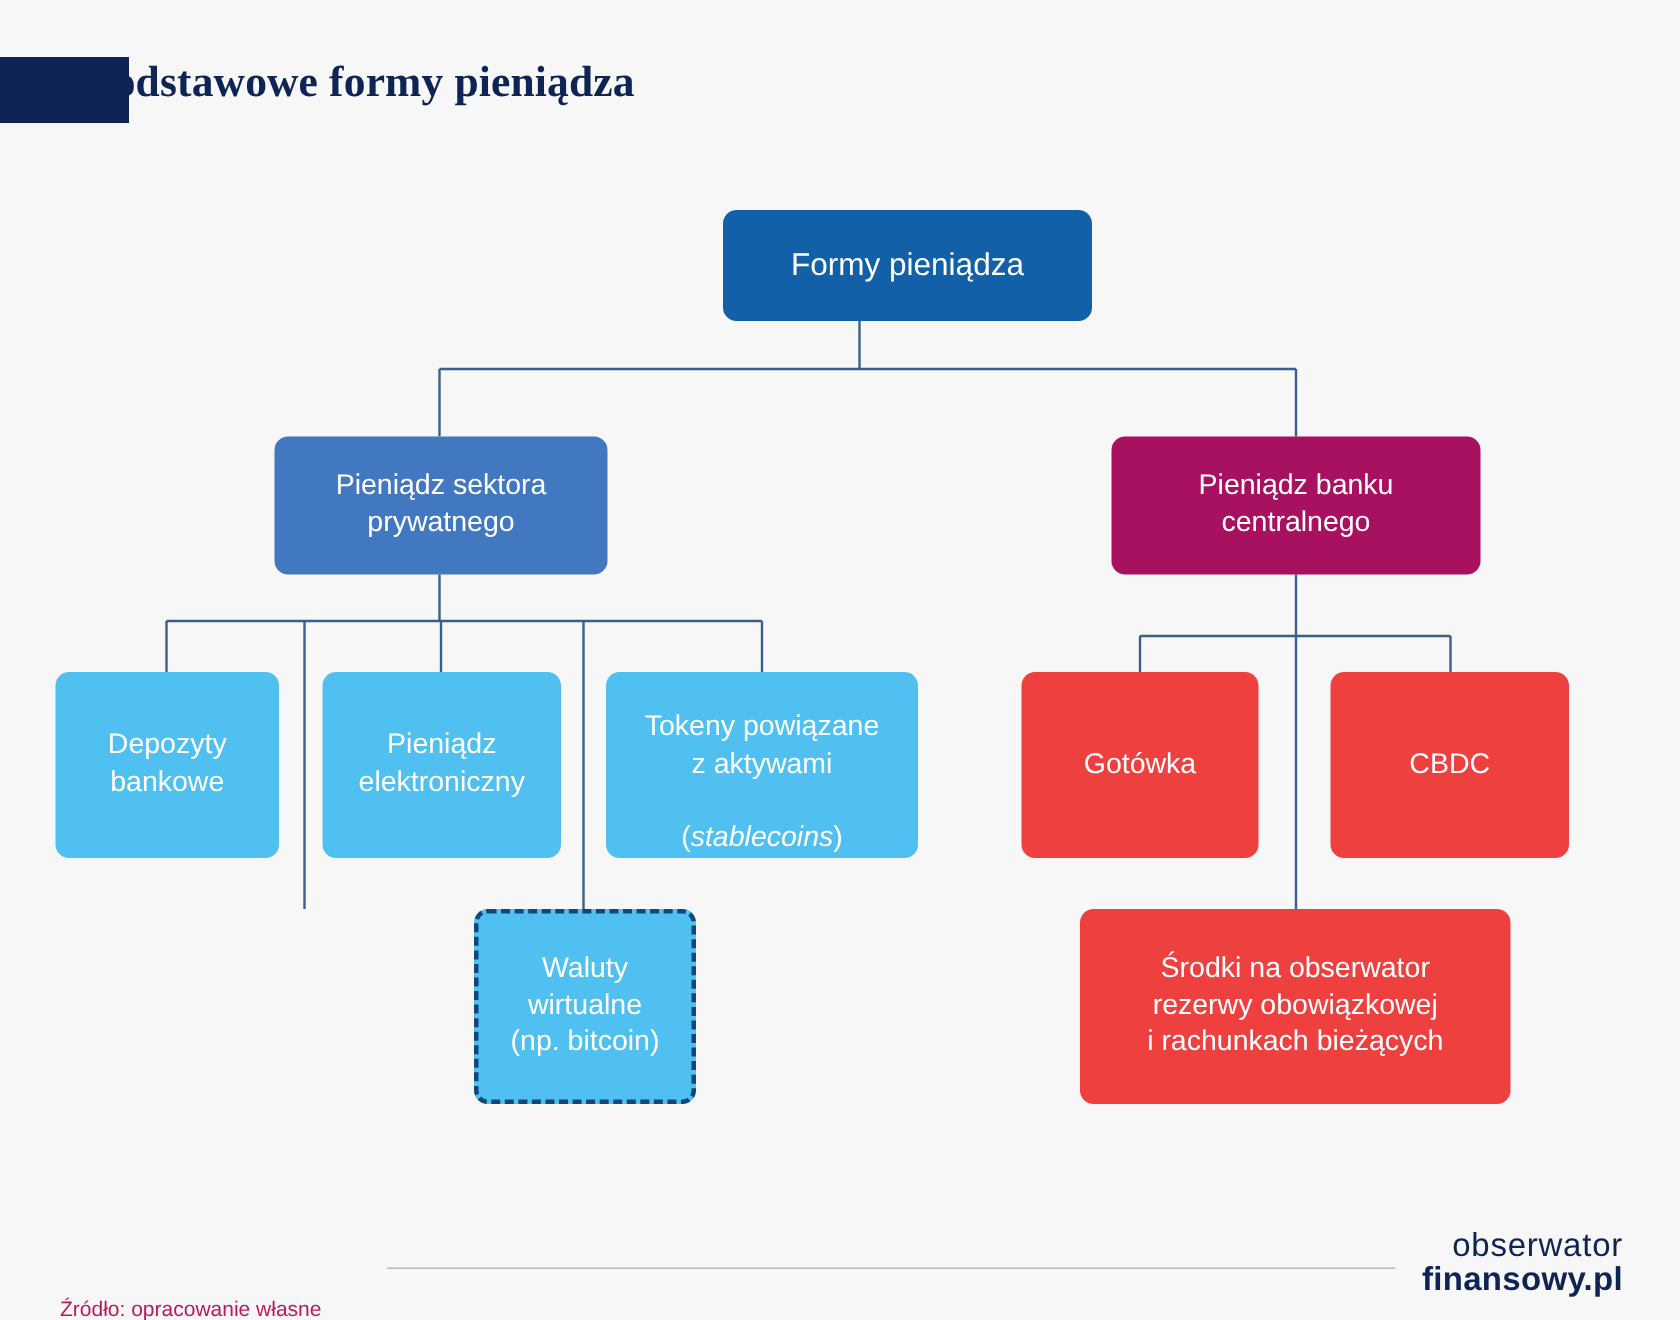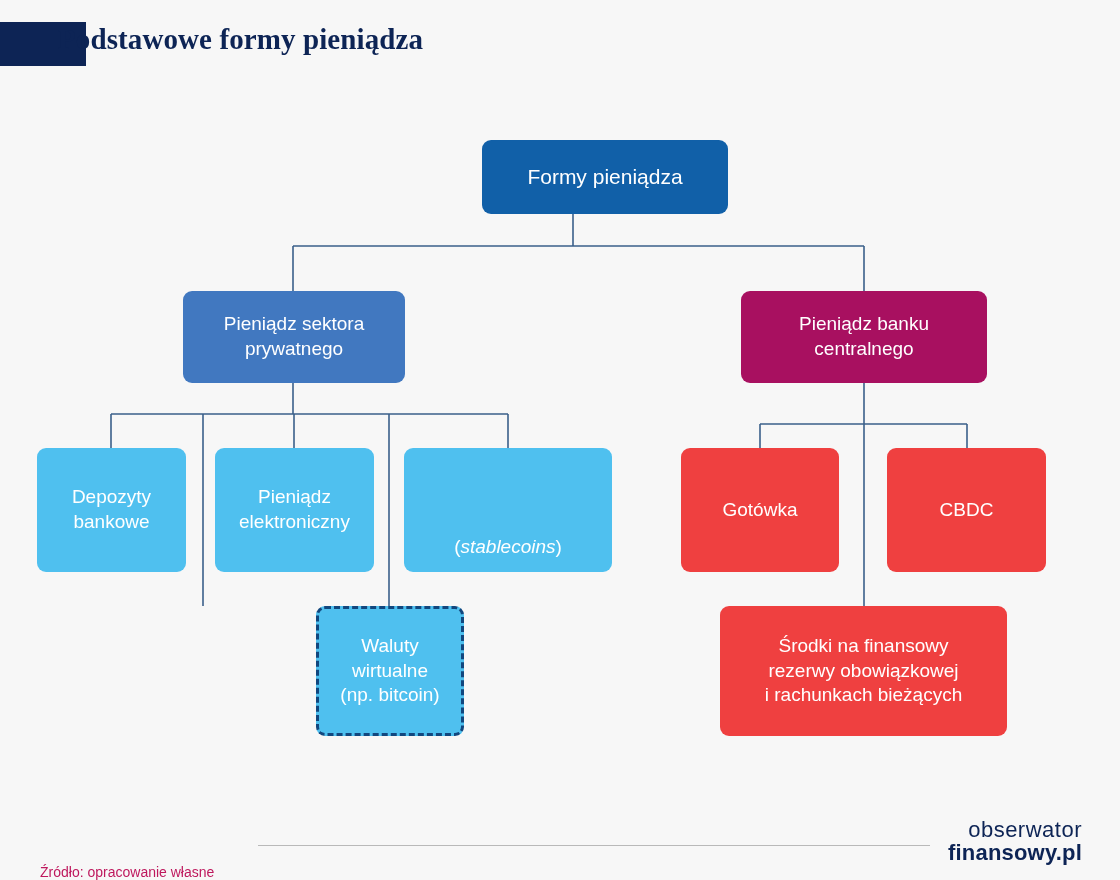--- a/index.html
+++ b/index.html
@@ -12,21 +12,21 @@
     background: #f7f7f7;
     font-family: "Liberation Sans", sans-serif;
     overflow: hidden;
     position: relative;
   }
 
   
   #title-bar {
     position: absolute;
     left: 0;
-    top: 22px;
+    top: 38px;
     width: 100%;
     height: 44px;
   }
   #title-accent {
     position: absolute;
     left: 0;
     top: 0;
     width: 86px;
     height: 44px;
     background: #0d2455;
@@ -192,42 +192,43 @@
 bankowe</span>
   </div>
 
   <div class="node node-light" style="left:215px; top:448px; width:159px; height:124px;">
     <span class="label">Pieniądz
 elektroniczny</span>
   </div>
 
   <div class="node node-light" style="left:404px; top:448px; width:208px; height:124px;">
     <span class="label">
-      <br>
+      <span>Tokeny powiązane
+z aktywami</span><br>
       <span>(</span><span class="italic">stablecoins</span><span>)</span>
     </span>
   </div>
 
 
   <div class="node node-dashed" style="left:316px; top:606px; width:148px; height:130px;">
     <span class="label">Waluty
 wirtualne
 (np. bitcoin)</span>
   </div>
 
   <div class="node node-red" style="left:681px; top:448px; width:158px; height:124px;">
     <span class="label">Gotówka</span>
   </div>
 
   <div class="node node-red" style="left:887px; top:448px; width:159px; height:124px;">
     <span class="label">CBDC</span>
   </div>
 
   <div class="node node-red" style="left:720px; top:606px; width:287px; height:130px;">
-    <span class="label">Środki na finansowy
+    <span class="label">Środki na obserwator
 rezerwy obowiązkowej
 i rachunkach bieżących</span>
   </div>
 
 </div>
 
 <div id="footer-source">Źródło: opracowanie własne</div>
 <div id="footer-rule"></div>
 <div id="logo">
   <div class="logo-top">obserwator</div>

